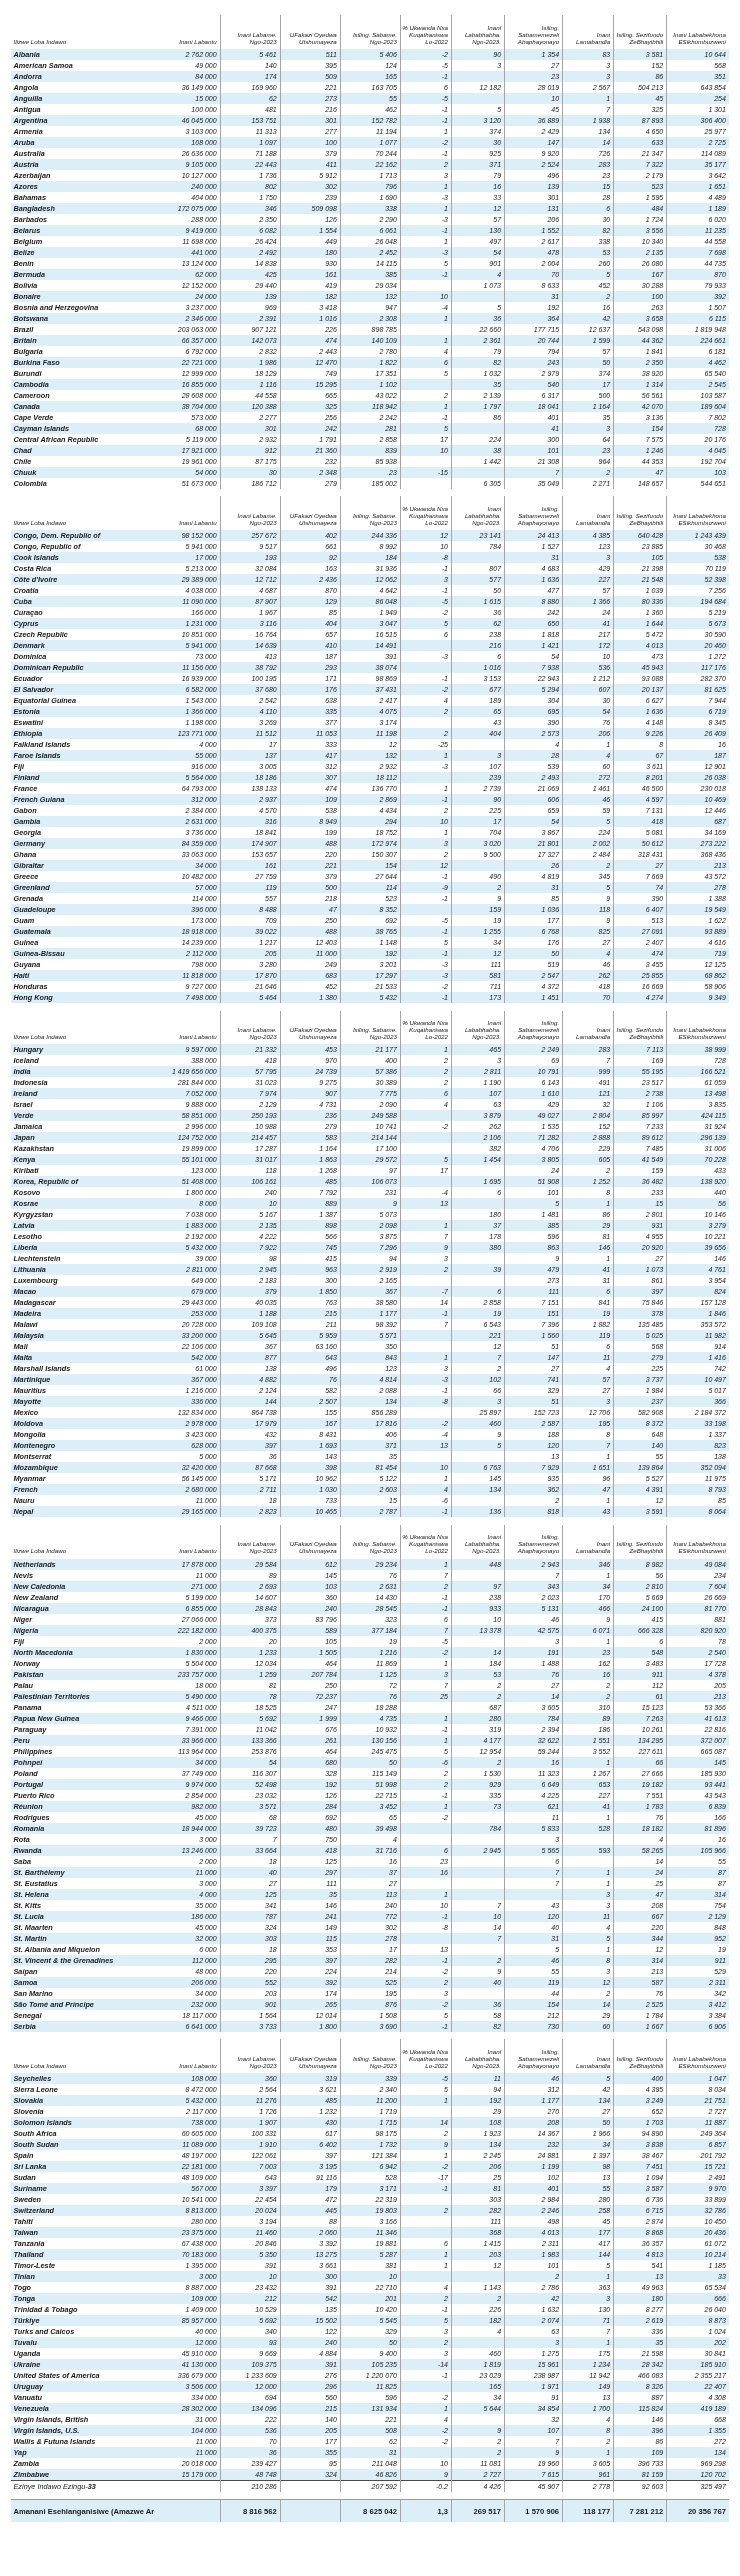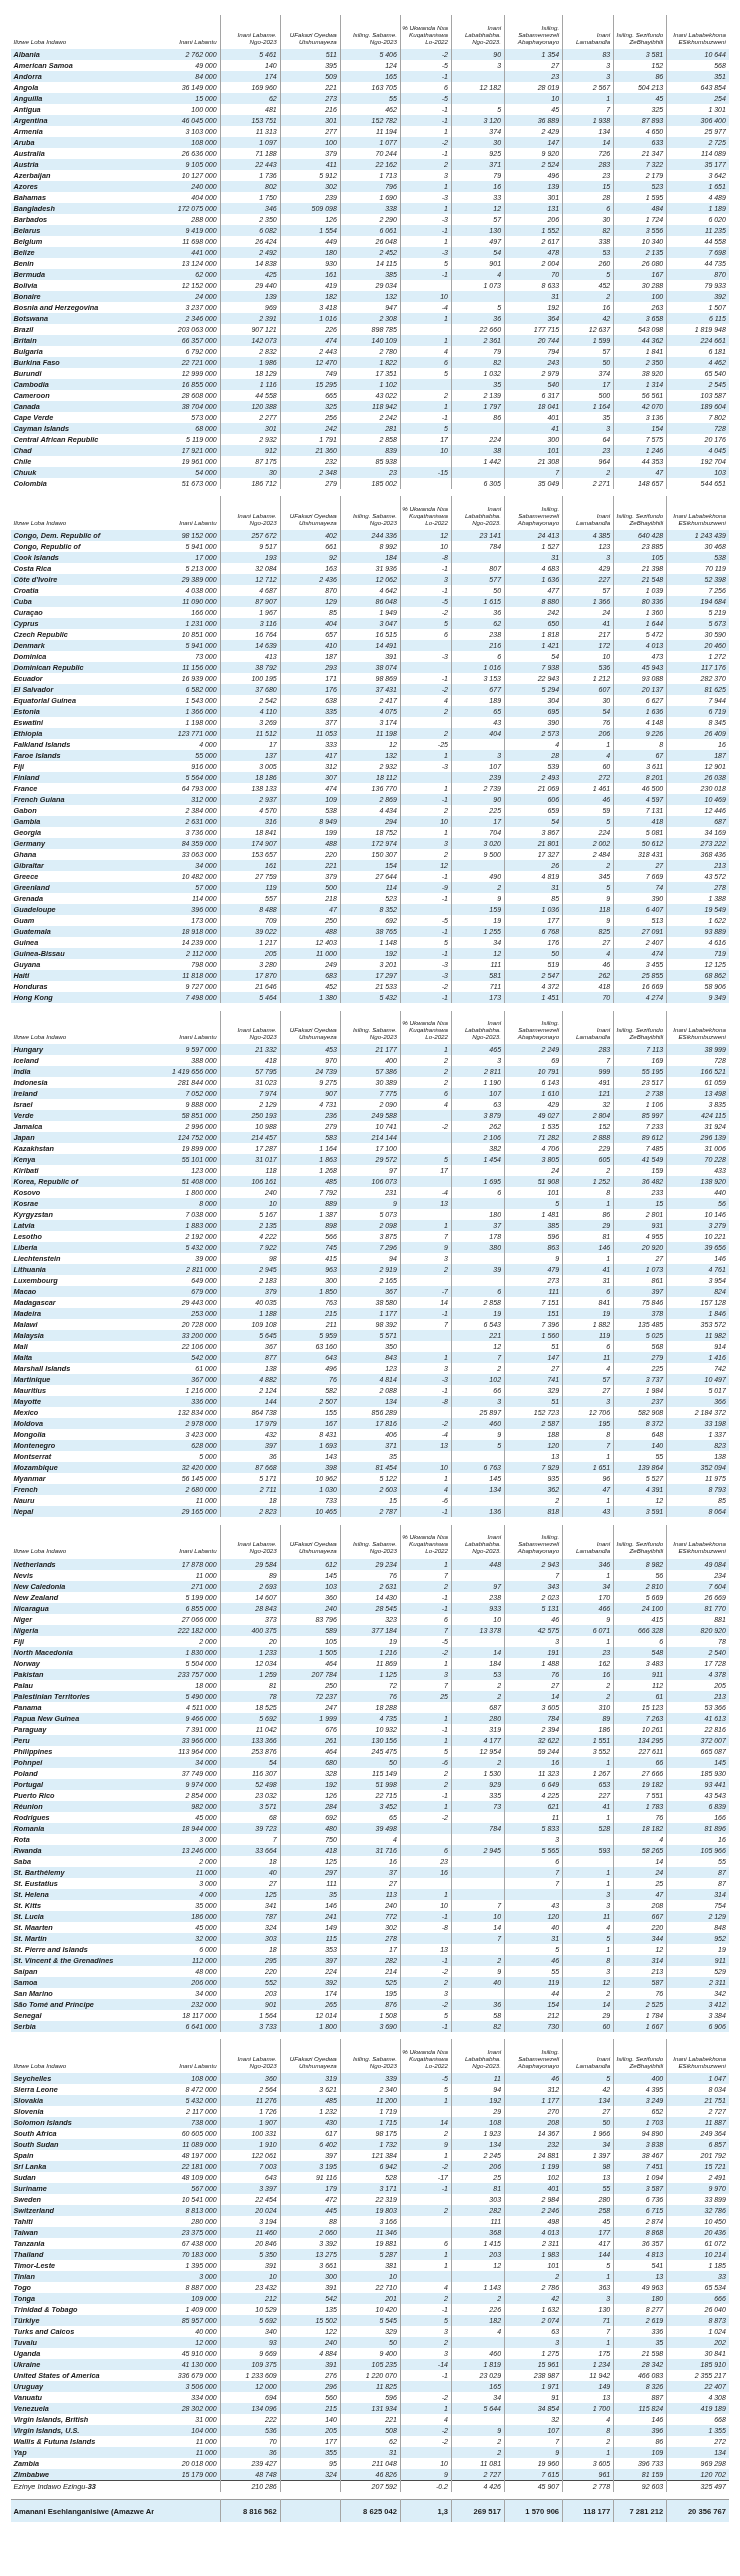--- a/index.html
+++ b/index.html
@@ -2332,21 +2332,21 @@
             <td class="c3 vl">115</td>
             <td class="c4 vl">278</td>
             <td class="c5 vl"></td>
             <td class="c6 vl">7</td>
             <td class="c7 vl">31</td>
             <td class="c8 vl">5</td>
             <td class="c9 vl">344</td>
             <td class="c10 vl">952</td>
           </tr>
           <tr class="">
-            <td class="c0">St. Pierre and Islands</td>
+            <td class="c0">St. Albania and Miquelon</td>
             <td class="c1">6 000</td>
             <td class="c2 vl">18</td>
             <td class="c3 vl">353</td>
             <td class="c4 vl">17</td>
             <td class="c5 vl">13</td>
             <td class="c6 vl"></td>
             <td class="c7 vl">5</td>
             <td class="c8 vl">1</td>
             <td class="c9 vl">12</td>
             <td class="c10 vl">19</td>

